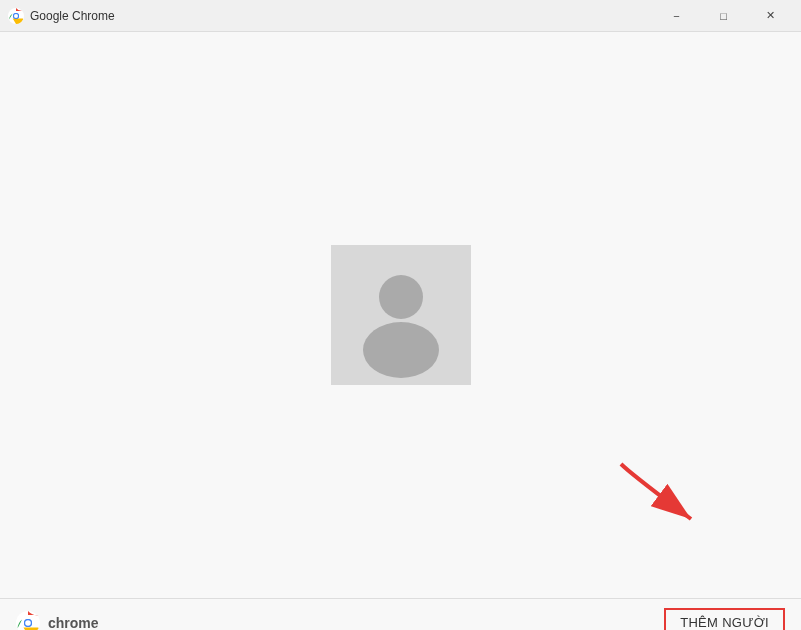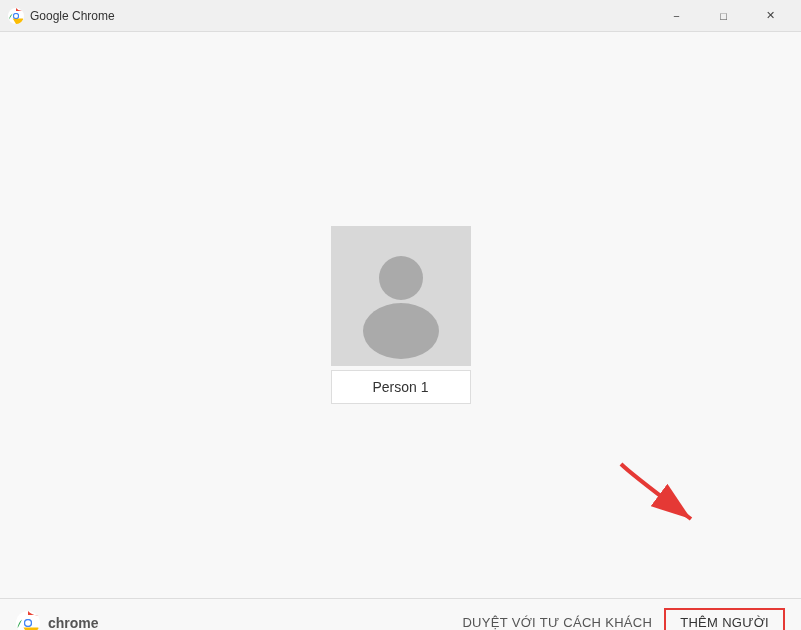--- a/index.html
+++ b/index.html
@@ -197,21 +197,20 @@
 <div class="main-content">
 
   <div class="person-card">
     <div class="avatar-container">
       <svg class="avatar-svg" viewBox="0 0 140 140">
         <rect width="140" height="140" fill="#d8d8d8"></rect>
         <circle cx="70" cy="52" r="22" fill="#aaa"></circle>
         <ellipse cx="70" cy="105" rx="38" ry="28" fill="#aaa"></ellipse>
       </svg>
     </div>
-    <div class="person-name-box">Person 1</div>
   </div>
 
 
   <div class="arrow-annotation">
     <svg width="100" height="80" viewBox="0 0 100 80">
       <defs>
         <marker id="arrowhead" markerWidth="10" markerHeight="7" refX="10" refY="3.5" orient="auto">
           <polygon points="0 0, 10 3.5, 0 7" fill="#e53935"></polygon>
         </marker>
       </defs>
@@ -228,16 +227,15 @@
       <path d="M12 8a4 4 0 100 8 4 4 0 000-8z" fill="#4285F4"></path>
       <path d="M12 4h10.8A12 12 0 0112 0V4z" fill="#EA4335"></path>
       <path d="M1.6 17.25L6.1 8.5A12 12 0 001.6 17.25z" fill="#34A853"></path>
       <path d="M22.4 17.25A12 12 0 0112 24L7.5 16.5h14.9z" fill="#FBBC04"></path>
       <circle cx="12" cy="12" r="4" fill="#4285F4"></circle>
       <circle cx="12" cy="12" r="2.8" fill="white"></circle>
     </svg>
     <span class="chrome-text">chrome</span>
   </div>
   <div class="bottom-right">
-    <button class="guest-btn">DUYỆT VỚI TƯ CÁCH KHÁCH</button>
     <button class="add-person-btn">THÊM NGƯỜI</button>
   </div>
 </div>
 
 </body></html>

